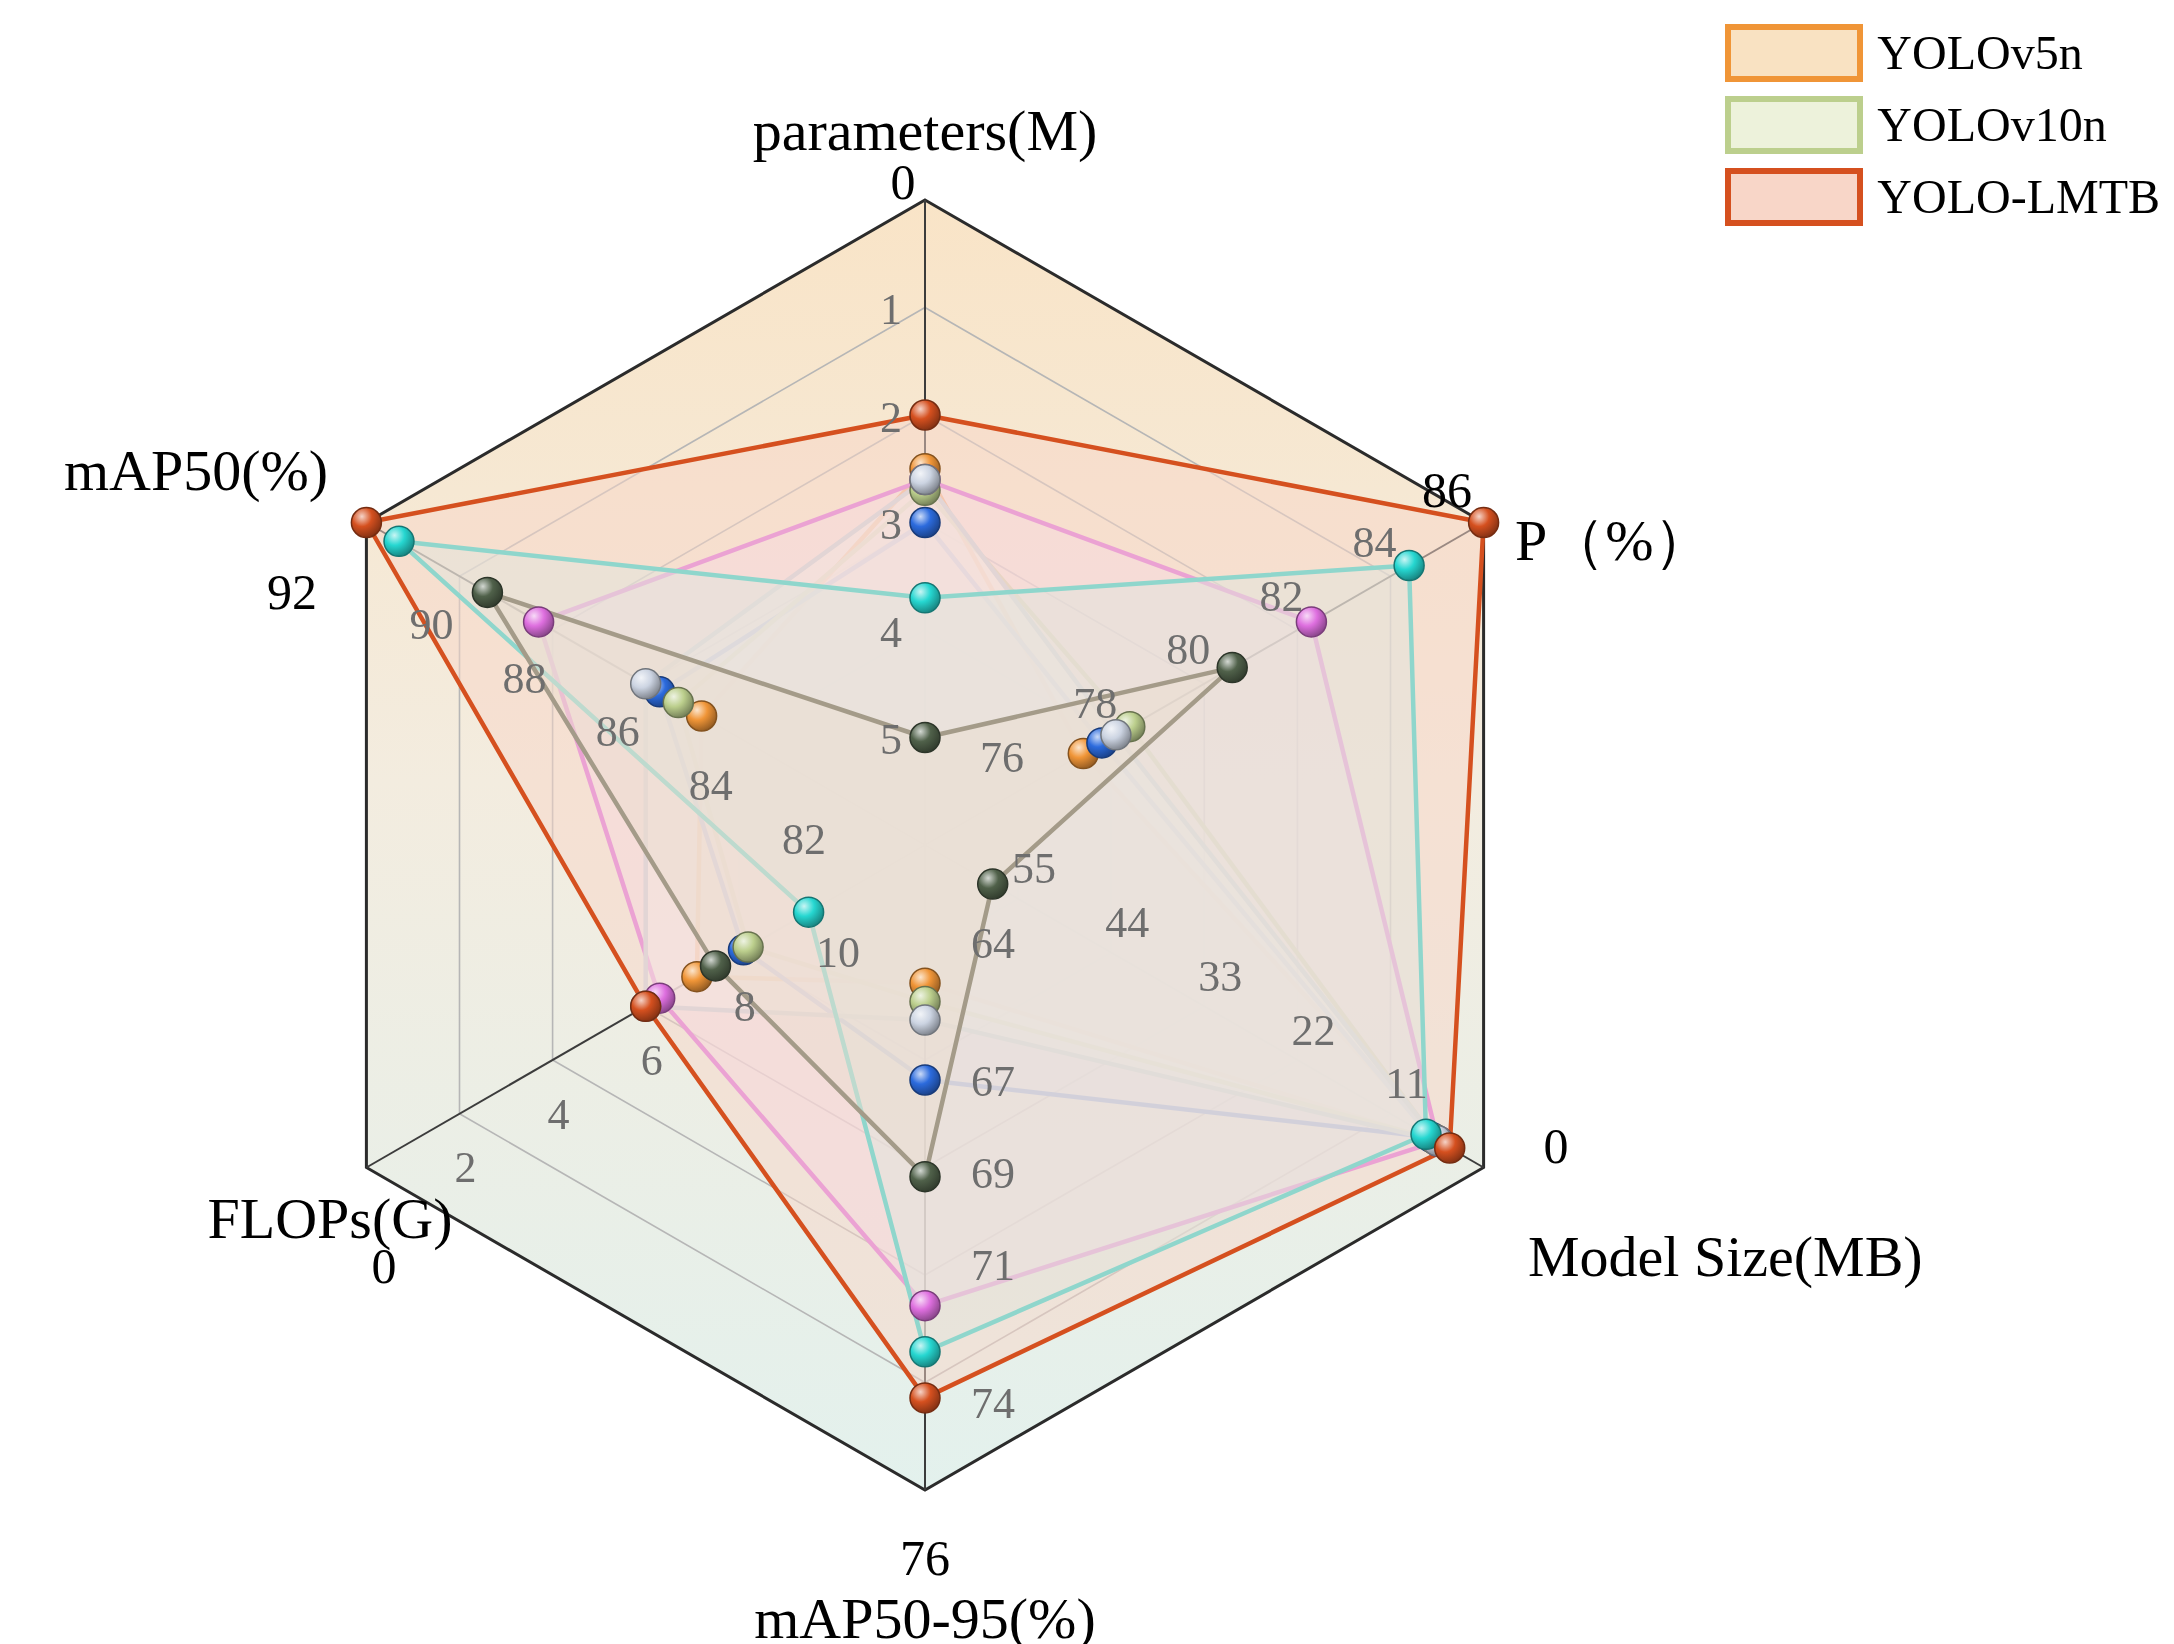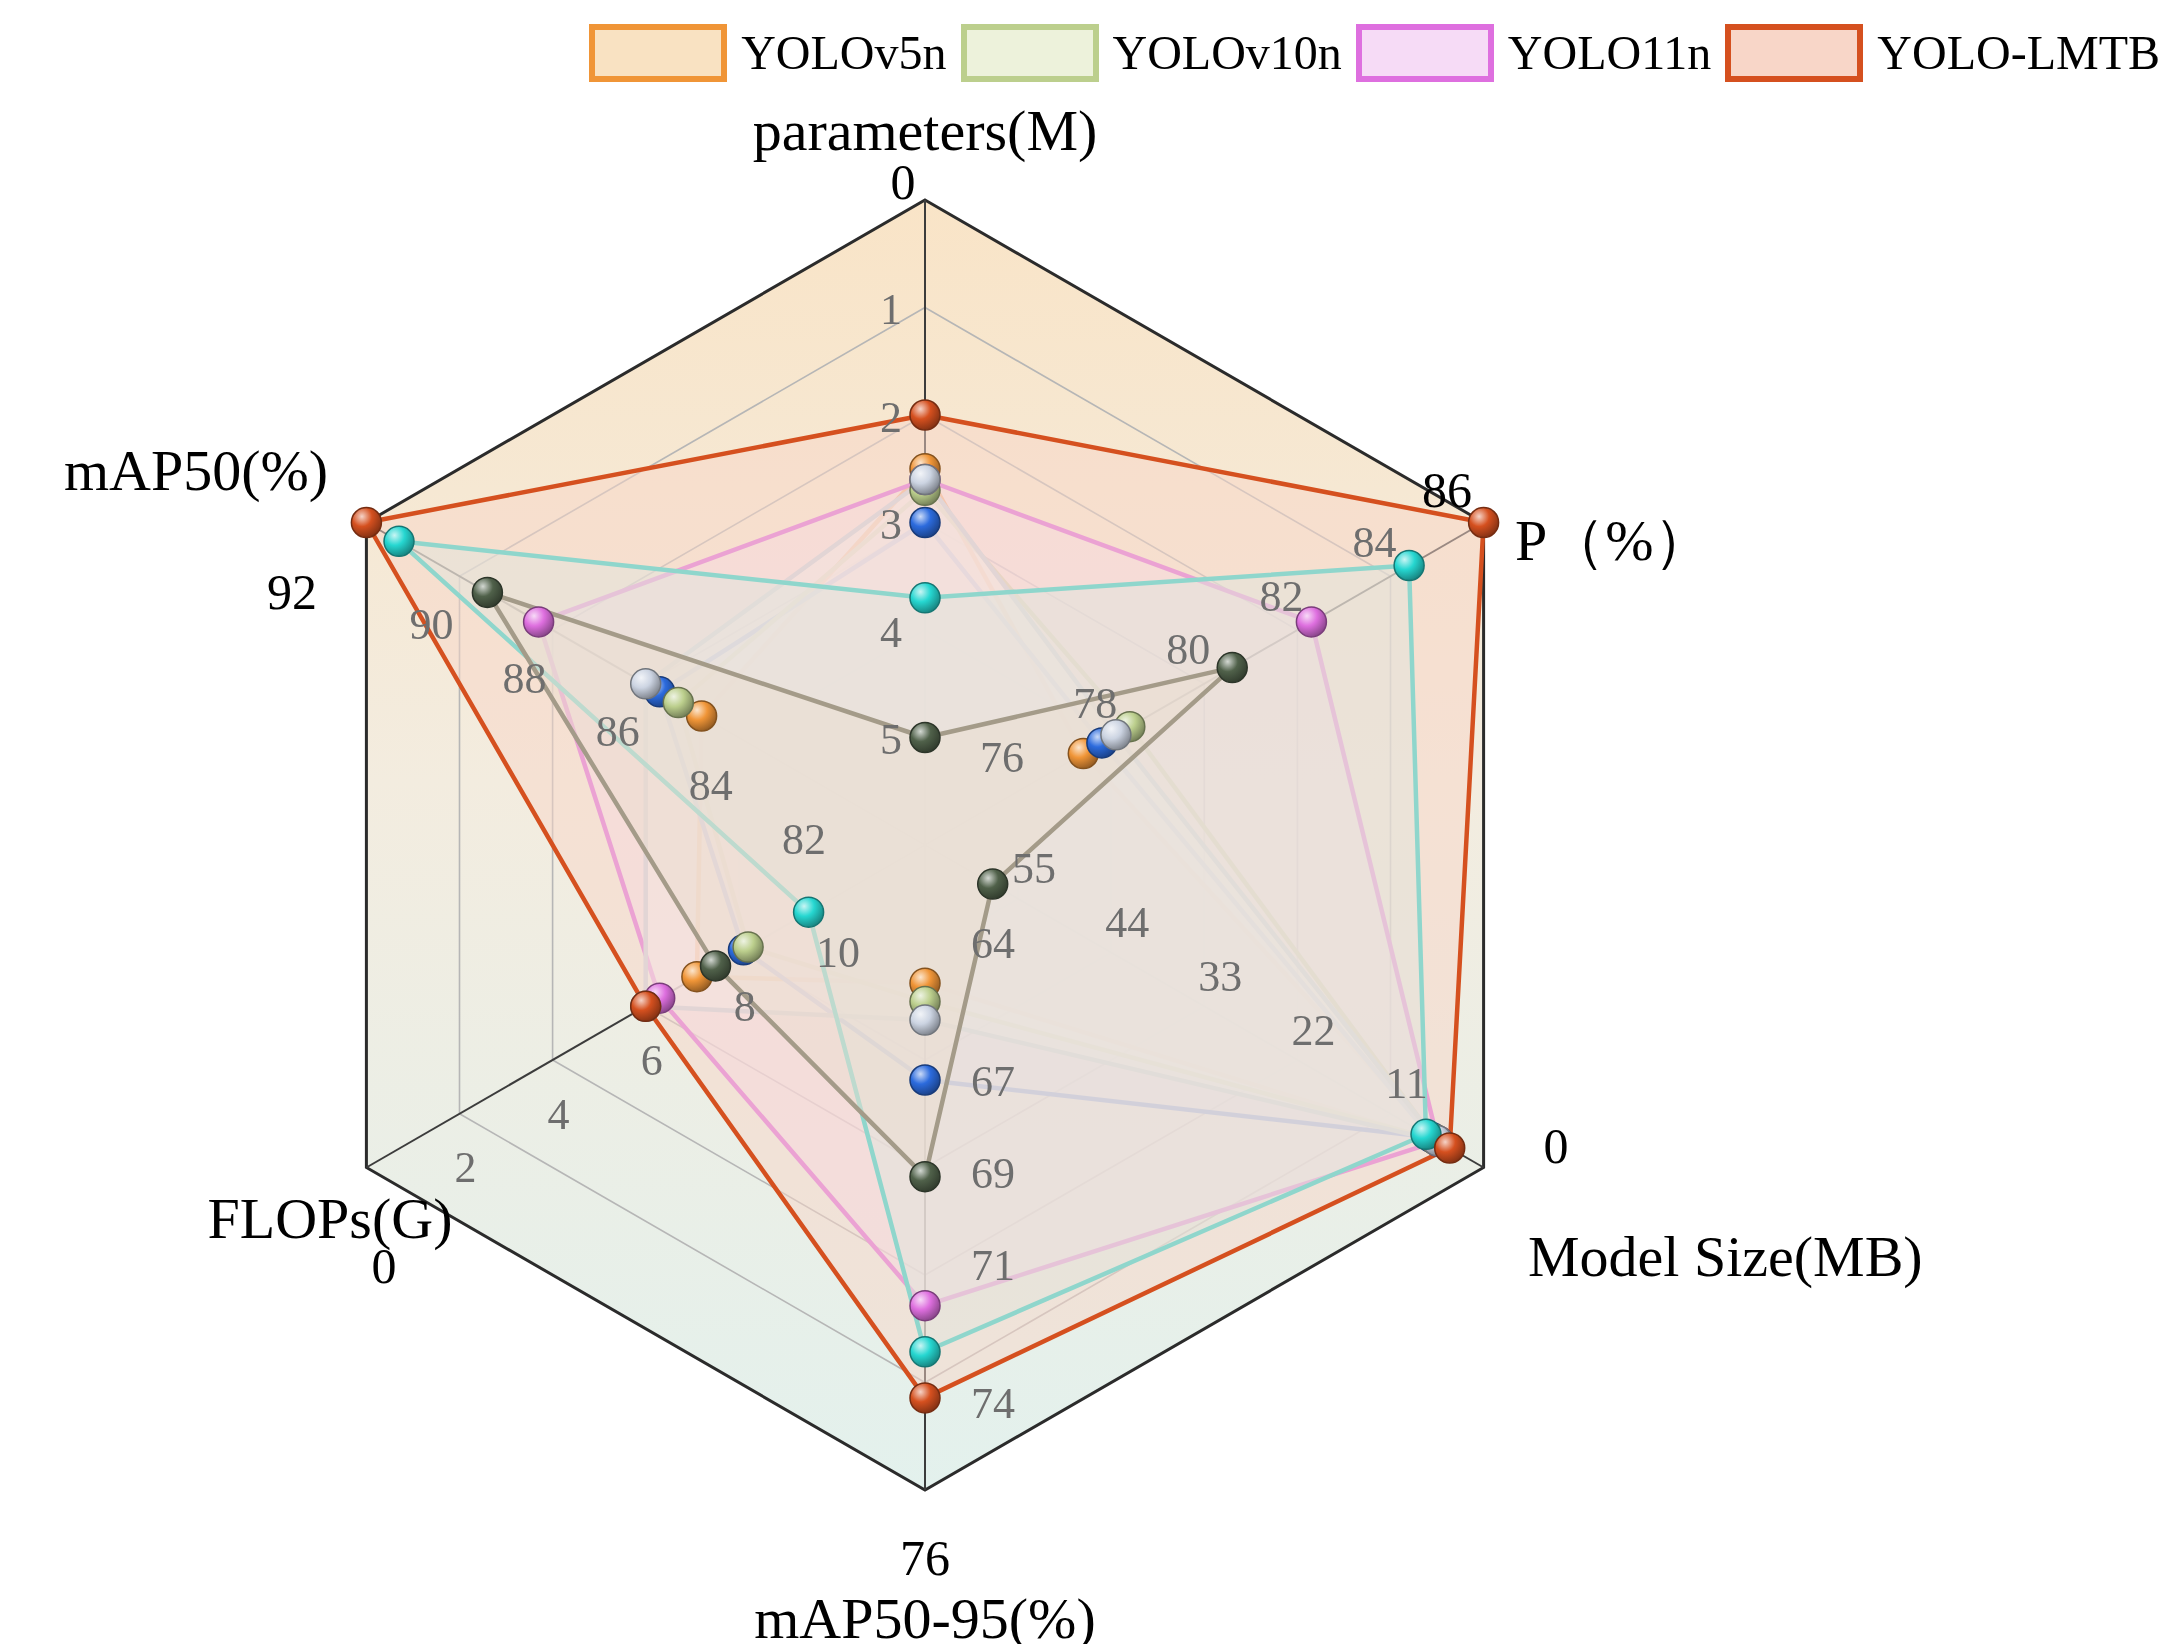--- a/index.html
+++ b/index.html
@@ -1,19 +1,19 @@
 <!DOCTYPE html>
 <html><head>
 <meta charset="utf-8">
 <style>
   html,body{margin:0;padding:0;background:#ffffff;}
   body{font-family:"Liberation Serif","DejaVu Serif",serif;}
   .stage{position:relative;width:2174px;height:1644px;background:#fff;overflow:hidden;}
   svg{position:absolute;left:0;top:0;}
-  #legend{position:absolute;top:24px;right:14px;display:flex;flex-direction:row;gap:14px;}
+  #legend{position:absolute;top:24px;right:14px;display:flex;flex-direction:column;gap:14px;}
   .legend-row{display:flex;align-items:center;gap:14px;}
   .legend-swatch{width:138px;height:58px;box-sizing:border-box;border:6px solid #000;}
   .legend-label{font-size:48px;color:#000;line-height:1;white-space:nowrap;}
   text{font-family:"Liberation Serif","DejaVu Serif",serif;}
 </style>
 </head>
 <body>
 
 <div class="stage">
   <svg id="radar" width="2174" height="1644" viewBox="0 0 2174 1644">
@@ -178,21 +178,17 @@
   <div id="legend">
       <div class="legend-row">
         <div class="legend-swatch" style="border-color: rgb(240, 149, 55); background: rgb(249, 226, 194);"></div>
         <div class="legend-label">YOLOv5n</div>
       </div>
       <div class="legend-row">
         <div class="legend-swatch" style="border-color: rgb(188, 207, 141); background: rgb(237, 242, 219);"></div>
         <div class="legend-label">YOLOv10n</div>
       </div>
       <div class="legend-row">
-        <div class="legend-swatch" style="border-color: rgb(222, 111, 223); background: rgb(246, 219, 246);"></div>
-        <div class="legend-label">YOLO11n</div>
-      </div>
-      <div class="legend-row">
         <div class="legend-swatch" style="border-color: rgb(213, 80, 31); background: rgb(248, 214, 200);"></div>
         <div class="legend-label">YOLO-LMTB</div>
       </div>
     </div>
 </div>
 
 </body></html>

